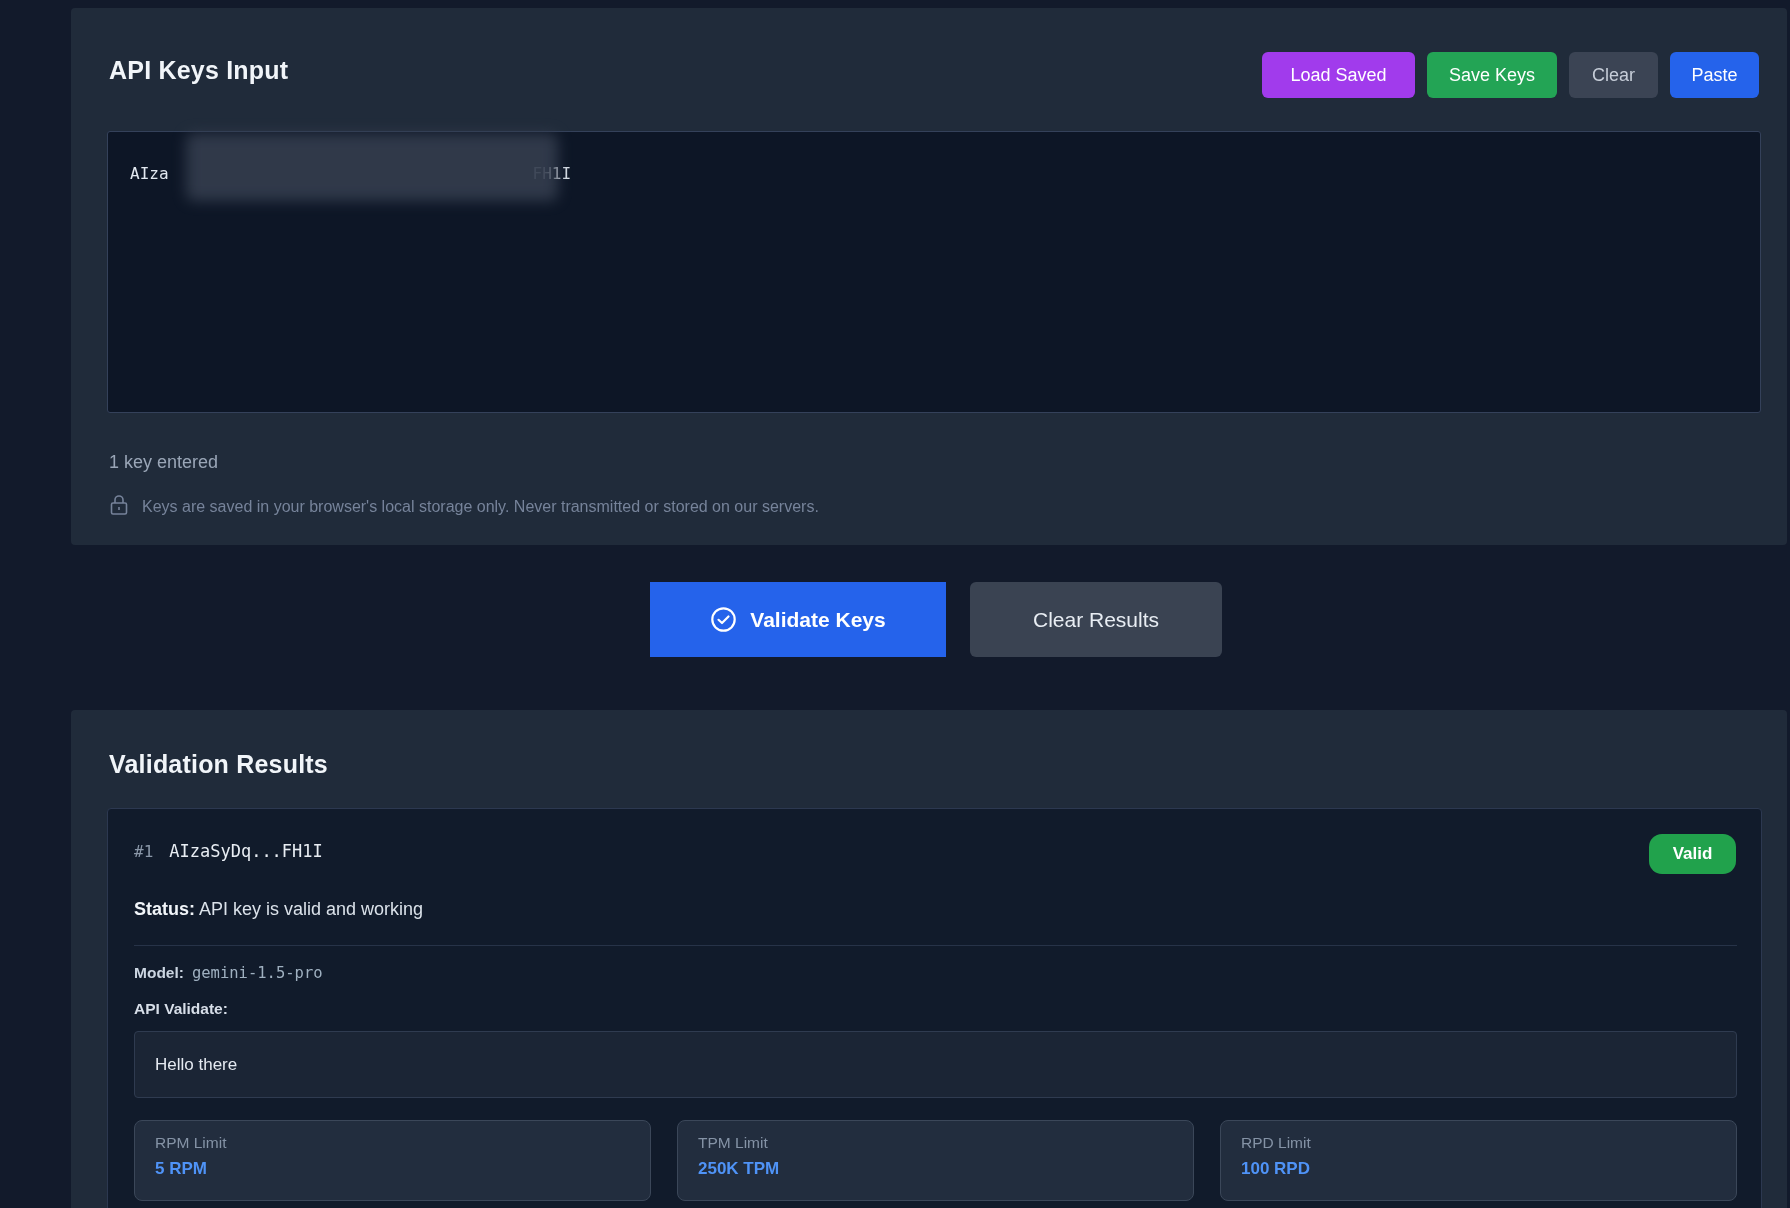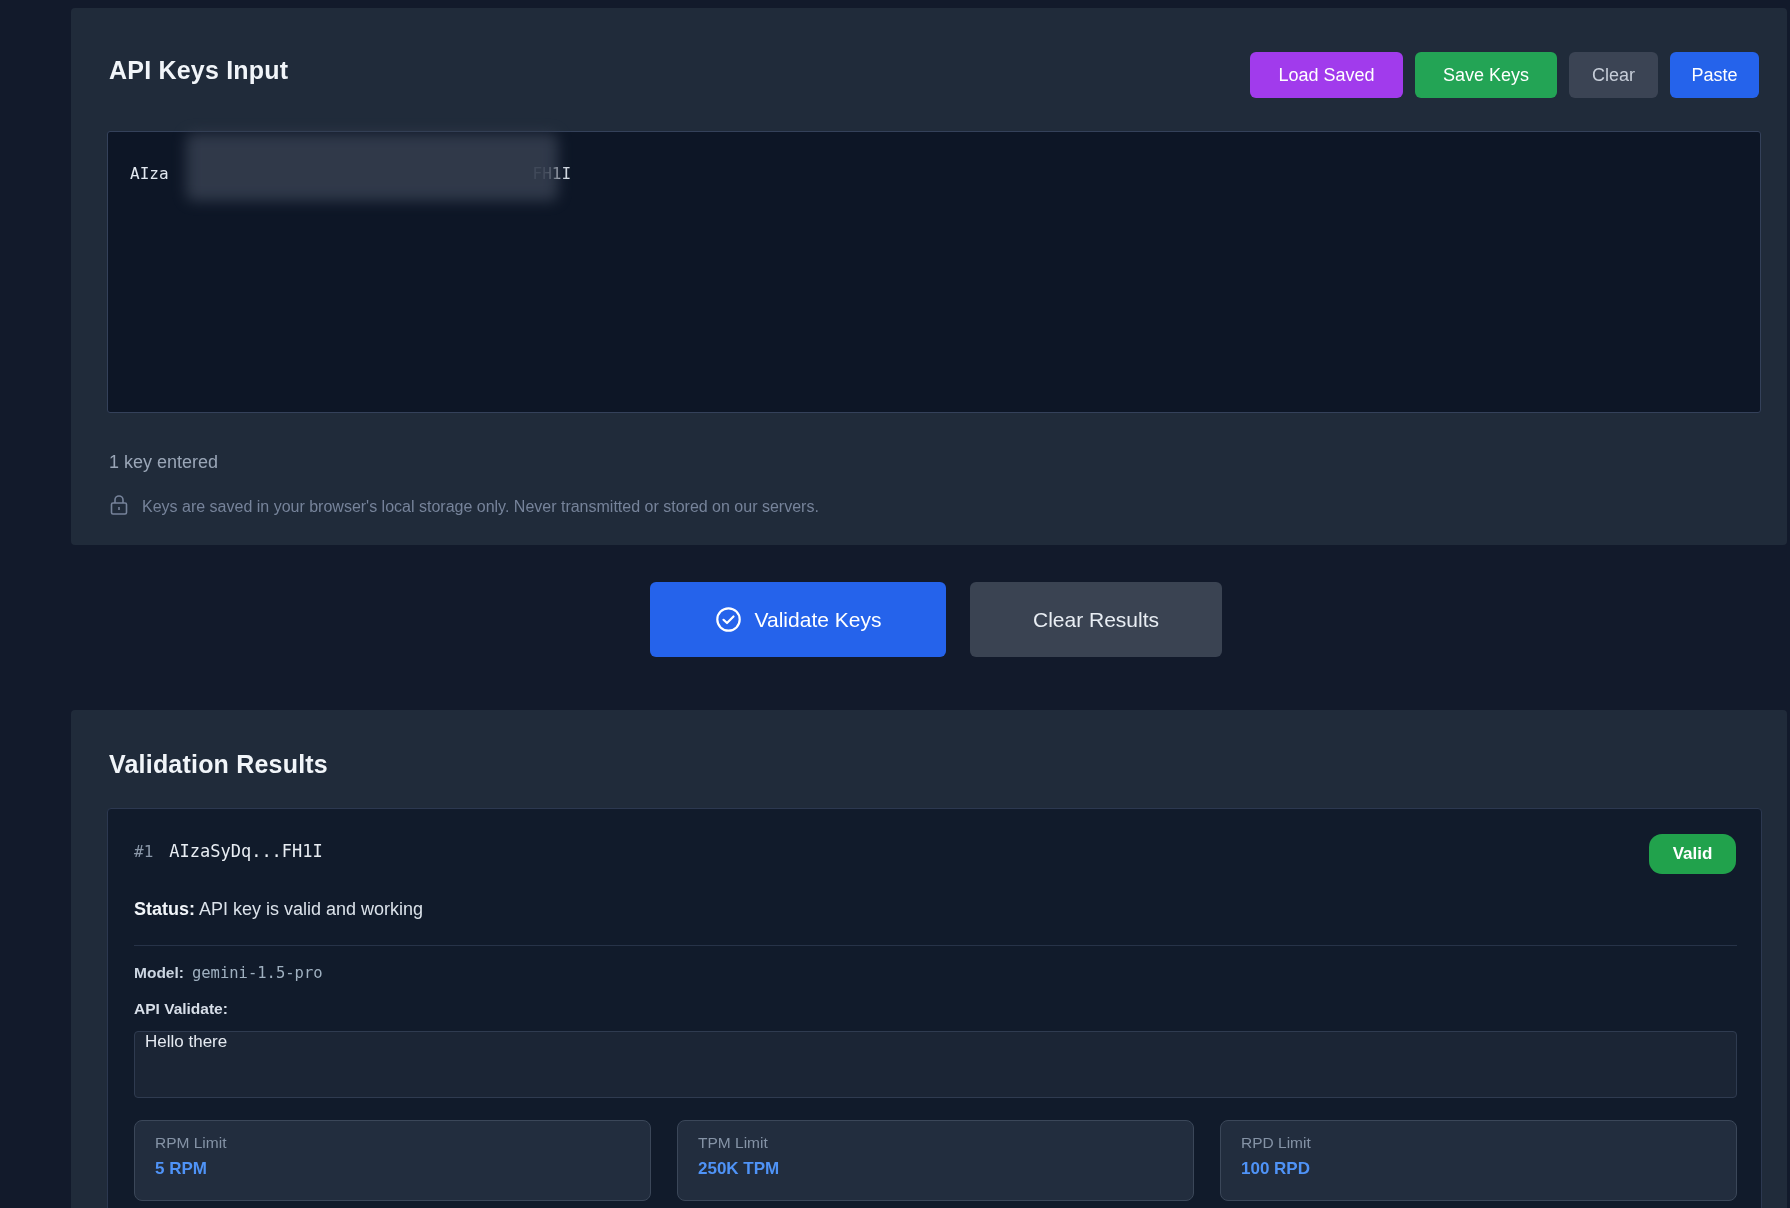--- a/index.html
+++ b/index.html
@@ -31,21 +31,21 @@
   .btn-row { position: absolute; top: 44px; right: 28px; display: flex; gap: 12px; }
   .btn {
     height: 46px;
     display: flex; align-items: center; justify-content: center;
     border: none; border-radius: 6px;
     font-family: "Liberation Sans", sans-serif;
     font-size: 18px; color: #ffffff; cursor: pointer;
     padding: 0 22px; white-space: nowrap;
   }
   .btn-load  { background: #a13bec; width: 153px; }
-  .btn-save  { background: #23a455; width: 142px; }
+  .btn-save  { background: #23a455; width: 130px; }
   .btn-clear { background: #3b4454; width: 89px; color: #c6cdd8; }
   .btn-paste { background: #2563eb; width: 89px; }
 
   
   .keys-area {
     position: absolute; left: 36px; top: 123px;
     width: 1654px; height: 282px;
     background: #0d1626;
     border: 1px solid #34415a;
     border-radius: 3px;
@@ -73,24 +73,24 @@
     display: flex; align-items: flex-end; gap: 14px;
     color: #76839a; font-size: 16px;
   }
   .privacy-row svg { flex: 0 0 auto; }
 
   
   .action-row { position: absolute; left: 0; top: 582px; width: 100%; }
   .btn-validate {
     position: absolute; left: 650px; top: 0;
     width: 296px; height: 75px;
-    background: #2563eb; border: none; border-radius: 6px;
+    background: #2563eb; border: none; border-radius: 0;
     display: flex; align-items: center; justify-content: center; gap: 13px;
     font-family: "Liberation Sans", sans-serif;
-    font-size: 21px; font-weight: 400; color: #ffffff; cursor: pointer;
+    font-size: 21px; font-weight: 700; color: #ffffff; cursor: pointer;
   }
   .btn-clear-results {
     position: absolute; left: 970px; top: 0;
     width: 252px; height: 75px;
     background: #3a4352; border: none; border-radius: 6px;
     display: flex; align-items: center; justify-content: center;
     font-family: "Liberation Sans", sans-serif;
     font-size: 21px; font-weight: 400; color: #e8edf3; cursor: pointer;
   }
 
@@ -138,22 +138,22 @@
   .response-label {
     position: absolute; left: 26px; top: 191px;
     font-size: 15.5px; font-weight: 700; color: #d7dee8;
   }
   .response-box {
     position: absolute; left: 26px; top: 222px;
     width: 1603px; height: 67px;
     background: #1b2535;
     border: 1px solid #2f3b50;
     border-radius: 4px;
-    display: flex; align-items: flex-start;
-    padding: 0 10px;
+    display: flex; align-items: center;
+    padding: 0 20px;
     font-size: 17px; color: #e5eaf1;
   }
   .limits-row {
     position: absolute; left: 26px; top: 311px;
     display: flex; gap: 26px;
   }
   .limit-card {
     width: 517px; height: 81px;
     background: #222d3e;
     border: 1px solid #3b4759;

